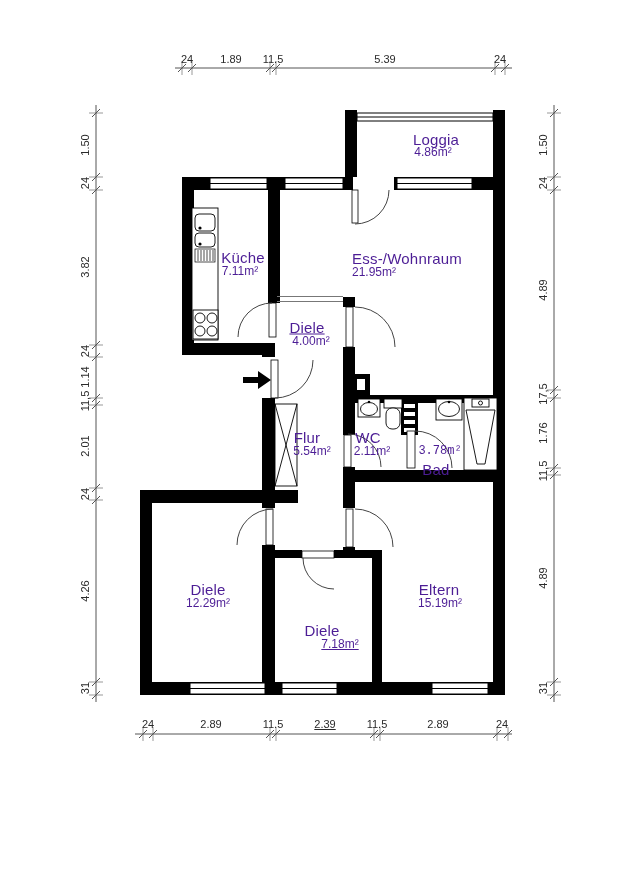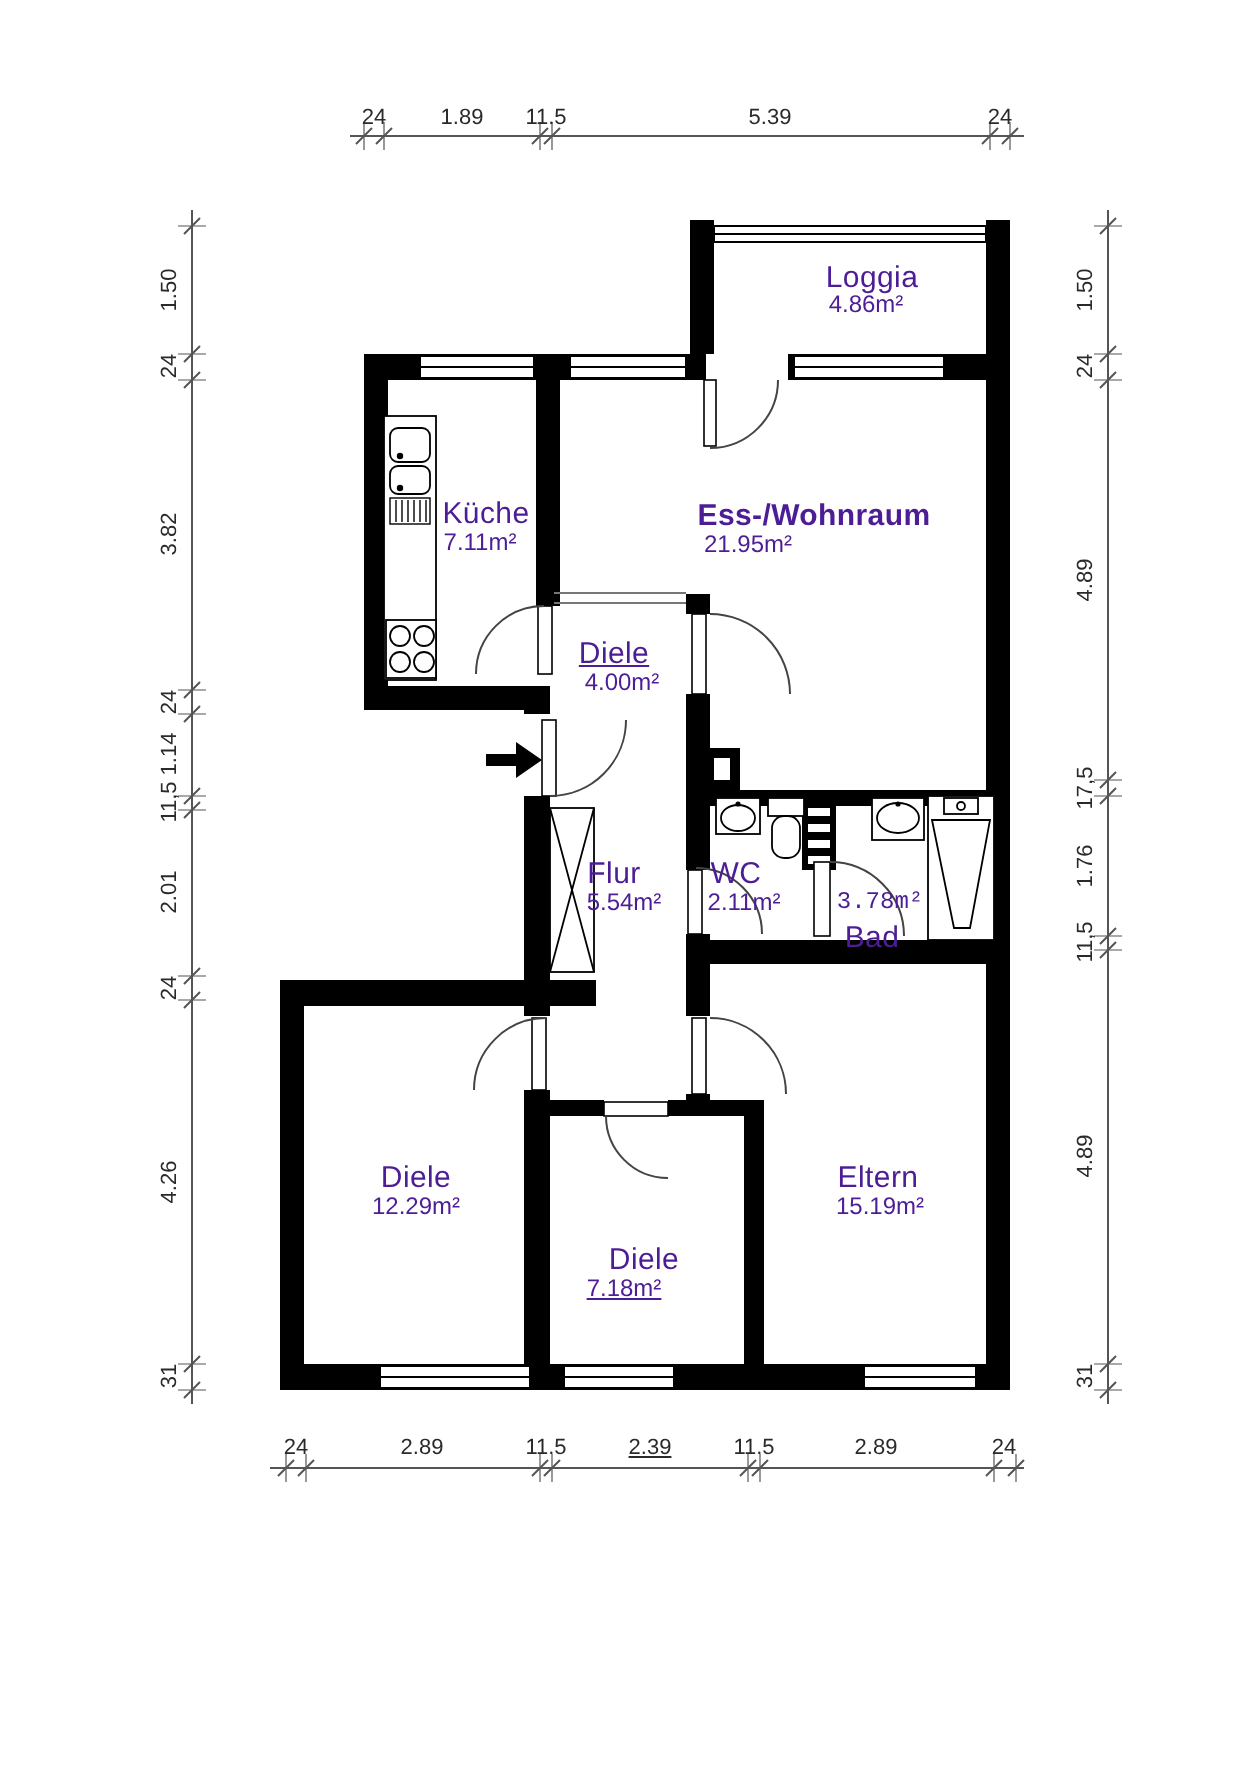--- a/index.html
+++ b/index.html
@@ -237,40 +237,40 @@
     <path stroke-width="0.6" d="M547 113 L561 113 M547 177 L561 177 M547 190 L561 190 M547 390 L561 390 M547 398 L561 398 M547 468 L561 468 M547 475 L561 475 M547 682 L561 682 M547 695 L561 695"></path>
   </g>
 </svg>
 
 <div class="lbl room-name" style="left:436px;top:139px;">Loggia</div>
 <div class="lbl room-area" style="left:433px;top:152px;">4.86m²</div>
 
 <div class="lbl room-name" style="left:243px;top:257px;">Küche</div>
 <div class="lbl room-area" style="left:240px;top:271px;">7.11m²</div>
 
-<div class="lbl room-name" style="left:407px;top:258px;font-weight:bold;">Ess-/Wohnraum</div>
+<div class="lbl room-name" style="left:407px;top:258px;">Ess-/Wohnraum</div>
 <div class="lbl room-area" style="left:374px;top:272px;">21.95m²</div>
 
 <div class="lbl room-name" style="left:307px;top:327px;text-decoration:underline;">Diele</div>
 <div class="lbl room-area" style="left:311px;top:341px;">4.00m²</div>
 
 <div class="lbl room-name" style="left:307px;top:437px;">Flur</div>
 <div class="lbl room-area" style="left:312px;top:451px;">5.54m²</div>
 
 <div class="lbl room-name" style="left:368px;top:437px;">WC</div>
 <div class="lbl room-area" style="left:372px;top:451px;">2.11m²</div>
 
 <div class="lbl room-name" style="left:436px;top:429px;margin-top:40px;">Bad</div>
 <div class="lbl room-area" style="left:440px;top:451px;font-family:Liberation Mono, monospace;">3.78m²</div>
 
 <div class="lbl room-name" style="left:208px;top:589px;">Diele</div>
 <div class="lbl room-area" style="left:208px;top:603px;">12.29m²</div>
 
 <div class="lbl room-name" style="left:322px;top:630px;">Diele</div>
-<div class="lbl room-area" style="left:312px;top:644px;text-decoration:underline;">7.18m²</div>
+<div class="lbl room-area" style="left:340px;top:644px;text-decoration:underline;">7.18m²</div>
 
 <div class="lbl room-name" style="left:439px;top:589px;">Eltern</div>
 <div class="lbl room-area" style="left:440px;top:603px;">15.19m²</div>
 
 <div class="lbl dim" style="left:187px;top:59px;">24</div>
 <div class="lbl dim" style="left:231px;top:59px;">1.89</div>
 <div class="lbl dim" style="left:273px;top:59px;">11.5</div>
 <div class="lbl dim" style="left:385px;top:59px;">5.39</div>
 <div class="lbl dim" style="left:500px;top:59px;">24</div>
 

